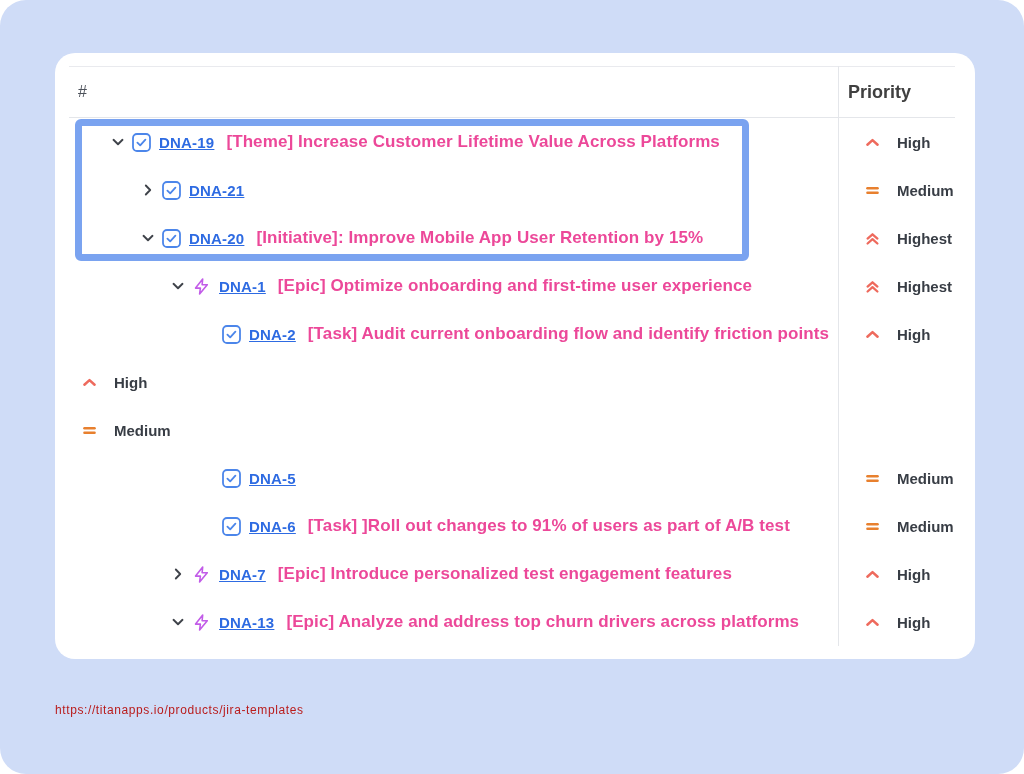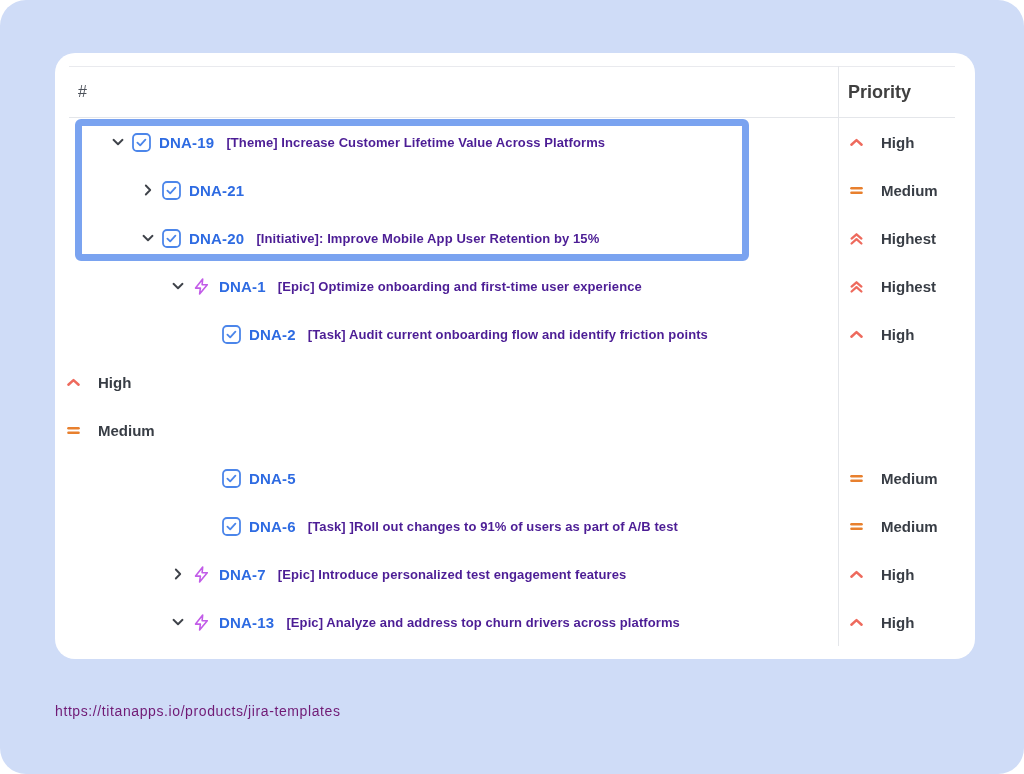--- a/index.html
+++ b/index.html
@@ -41,52 +41,52 @@
   }
   .col-divider {
     position: absolute; left: 783px; top: 13px;
     width: 1px; height: 580px; background: #e4e6ea;
   }
   .rows { position: absolute; left: 0; top: 65px; width: 920px; }
   .row { display: flex; height: 48px; align-items: center; }
   .cell-main { width: 783px; display: flex; align-items: center; }
   .cell-priority {
     width: 137px; display: flex; align-items: center;
-    padding-left: 10px; gap: 16px;
+    padding-left: 26px; gap: 16px;
   }
   .chevron {
     width: 20px; height: 16px; display: inline-flex;
     align-items: center; justify-content: center; cursor: pointer; flex: none;
   }
   .chevron.hidden-slot { visibility: hidden; }
   .type-icon {
     width: 19px; height: 19px; display: inline-flex; flex: none;
     align-items: center; justify-content: center; margin-left: 4px;
   }
   .key {
     margin-left: 8px; font-size: 15px; font-weight: 600;
-    color: #2e6be2; cursor: pointer; flex: none;
+    color: #2e6be2; text-decoration: underline; cursor: pointer; flex: none;
     letter-spacing: 0.2px;
   }
   .summary {
-    margin-left: 12px; font-size: 13px; font-weight: 600;
-    color: #4c1d95; white-space: nowrap; letter-spacing: 0.1px;
+    margin-left: 12px; font-size: 17px; font-weight: 600;
+    color: #ec4899; white-space: nowrap; letter-spacing: 0.1px;
   }
   .p-icon { width: 17px; height: 17px; display: inline-flex; align-items: center; justify-content: center; flex: none; }
   .p-label { font-size: 15px; font-weight: 600; color: #383d45; }
   .highlight-box {
     position: absolute; left: 20px;
     width: 674px;
     border: 7px solid #7aa3f0;
     border-radius: 6px;
     pointer-events: none;
   }
   .url-caption {
     position: absolute; left: 55px; top: 703px;
-    font-size: 14px; color: #701a75; letter-spacing: 0.6px;
+    font-size: 12px; color: #b91c1c; letter-spacing: 0.6px;
   }
 </style>
 </head>
 <body>
 
 <div class="bg">
   <div class="card">
     <div class="table-top-line"></div>
 
     <div class="header-row">

